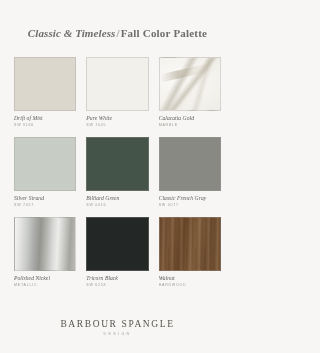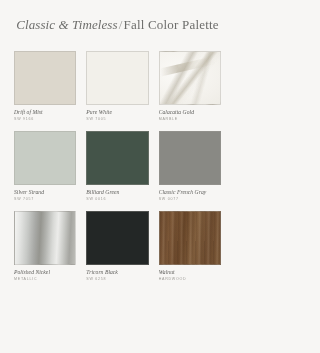--- a/index.html
+++ b/index.html
@@ -9,27 +9,28 @@
     font-family:"Liberation Sans",sans-serif;
     color:#4a4a48;
   }
   .page{
     position:relative;width:235px;height:353px;
     background:#f7f6f4;
     display:flex;flex-direction:column;
     box-sizing:border-box;
   }
   .header{
-    padding-top:17px;
+    padding-top:27px;
     text-align:center;
     font-family:"Liberation Serif",serif;
-    font-size:13px;
+    font-size:11px;
     letter-spacing:.2px;
     color:#6d6d6b;
     white-space:nowrap;
+    font-weight:bold;
   }
   .header .script{
     font-style:italic;
     letter-spacing:.1px;
   }
   .header .sep{color:#9a9a97;padding:0 1px;}
   .header .roman{font-style:normal;}
 
   .grid{
     margin:18px 14px 0 14px;
@@ -181,14 +182,18 @@
     </div>
 
     <div class="cell">
       <div class="swatch tex-wood"></div>
       <div class="sw-label">Walnut</div>
       <div class="sw-code">Hardwood</div>
     </div>
 
   </div>
 
+  <div class="footer">
+    <div class="brand">BARBOUR SPANGLE</div>
+    <div class="brand-sub">DESIGN</div>
+  </div>
 
 </div>
 
 </body></html>

